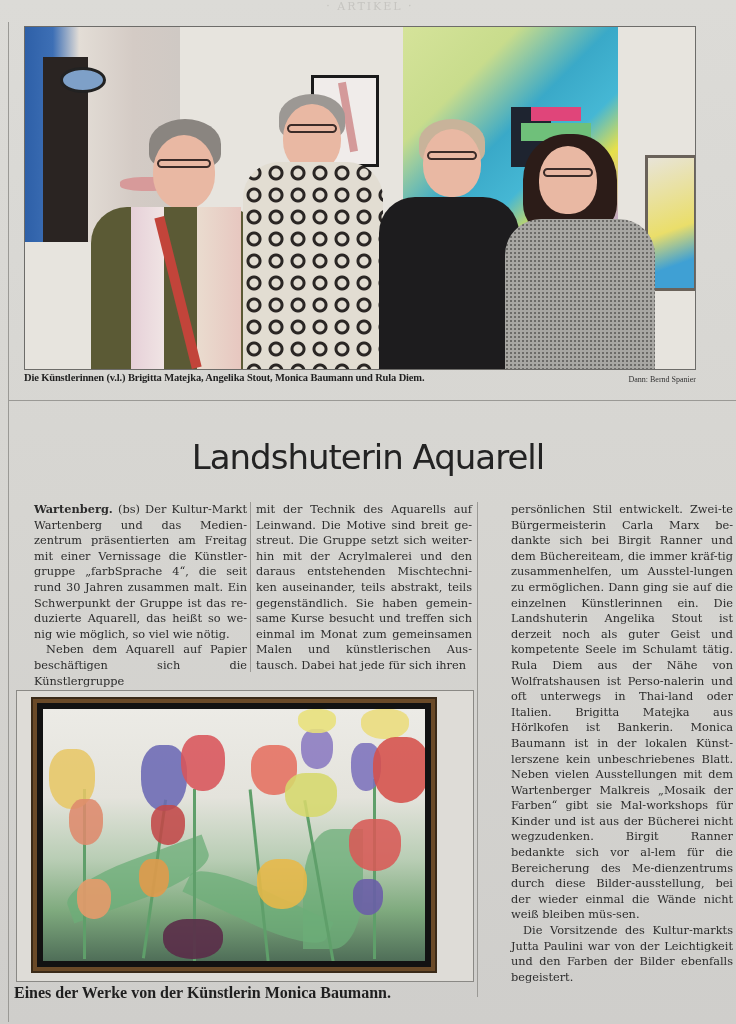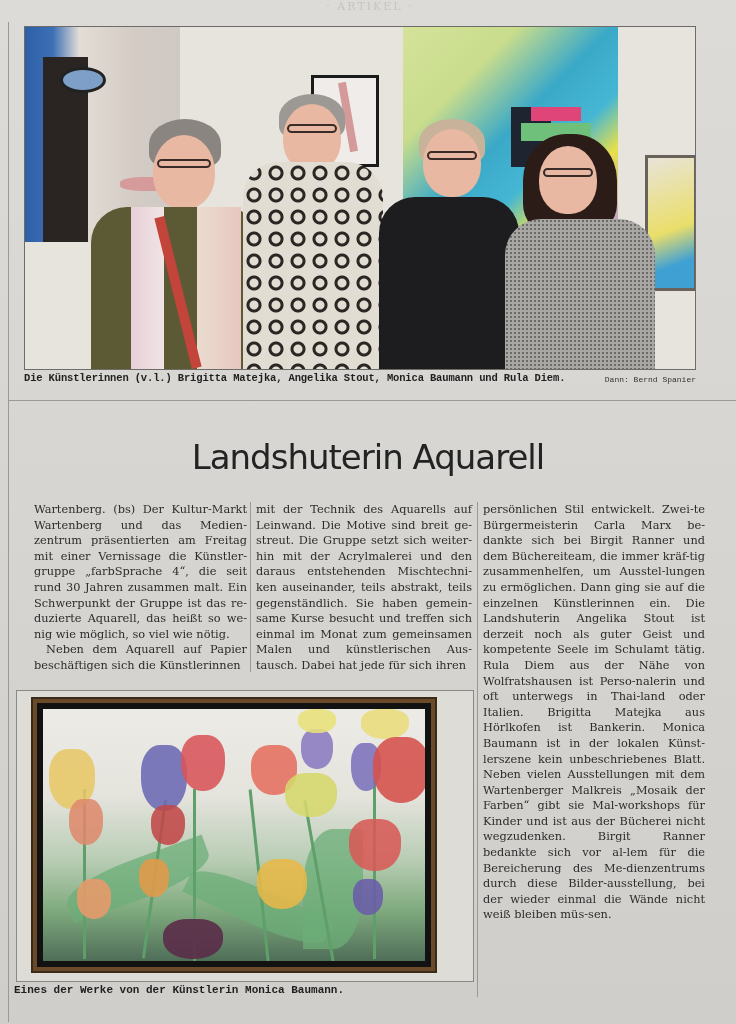--- a/index.html
+++ b/index.html
@@ -28,44 +28,44 @@
   .glasses{position:absolute;height:9px;border:2px solid #3b2b28;border-radius:5px;box-sizing:border-box;}
   .body{position:absolute;border-radius:36px 36px 0 0;}
   .p1 .body{left:0;top:0;width:170px;height:162px;background:#5b5a35;}
   .p1 .scarf{position:absolute;left:40px;top:0;width:110px;height:165px;background:linear-gradient(90deg,#e6d0d8 0%,#f0e4e4 30%,transparent 30%,transparent 60%,#eadccf 60%,#e7c7c0 100%);}
   .p1 .strap{position:absolute;left:82px;top:8px;width:10px;height:155px;background:#c2443a;transform:rotate(-14deg);}
   .p2 .body{left:0;top:0;width:140px;height:210px;background-color:#e2ddd2;background-image:radial-gradient(circle,#e2ddd2 4px,#2a2624 5px,#2a2624 7px,#e2ddd2 8px);background-size:22px 22px;}
   .p3 .body{left:0;top:0;width:140px;height:172px;background:#1d1c1e;}
   .p4 .body{left:0;top:0;width:150px;height:150px;background-color:#a8a7a3;background-image:radial-gradient(#6c6b68 1px,transparent 1.4px);background-size:4px 4px;}
   .p4 .curls{position:absolute;border-radius:46% 46% 30% 30%;background:#2c1c18;}
 
-  .caption{position:absolute;font-family:Liberation Mono, monospace;color:#1f1f1f;}
+  .caption{position:absolute;font-family:Liberation Serif, serif;color:#1f1f1f;}
   .cap1{left:24px;top:372px;font-size:10.5px;letter-spacing:-0.15px;font-weight:bold;}
   .credit{right:40px;top:375px;font-size:8px;color:#333;}
 
   .headline{position:absolute;left:0;width:736px;top:414px;text-align:center;font-family:"DejaVu Sans",sans-serif;font-size:34px;letter-spacing:-1px;color:#232323;font-weight:normal;}
   .subhead{position:absolute;left:0;width:736px;top:466px;text-align:center;font-family:"DejaVu Sans",sans-serif;font-size:15.5px;font-weight:bold;color:#2a2a2a;letter-spacing:-0.3px;}
 
   .col{position:absolute;font-family:"DejaVu Serif",serif;font-size:11.35px;line-height:15.6px;text-align:justify;color:#2c2c2c;hyphens:manual;}
   .col p{margin:0;}
   .col .indent{text-indent:12px;}
   .col1{left:34px;top:502px;width:213px;}
   .col2{left:256px;top:502px;width:216px;}
-  .col3{left:483px;top:502px;width:222px;}
-  .dateline{font-weight:normal;}
+  .col3{left:511px;top:502px;width:222px;}
+  .dateline{font-weight:bold;}
 
   
   .photo2frame{position:absolute;left:16px;top:690px;width:456px;height:290px;background:#dedcd7;border:1px solid #8a8985;}
   .photo2{position:absolute;left:14px;top:6px;width:402px;height:272px;background:#6a4a28;border:2px solid #3a2a18;}
   .photo2 .mat{position:absolute;left:4px;top:4px;right:4px;bottom:4px;background:#121212;}
   .photo2 .art{position:absolute;left:10px;top:10px;right:10px;bottom:10px;background:linear-gradient(180deg,#ecebe6 0%,#e4e3dc 35%,#b8cdb4 60%,#7faa7e 80%,#4f6e58 100%);overflow:hidden;}
   .tulip{position:absolute;border-radius:40% 40% 48% 48%;opacity:.88;}
   .stem{position:absolute;width:3px;background:#5f9f6a;}
   .leaf{position:absolute;background:#6cae78;opacity:.75;border-radius:50% 0 50% 0;}
-  .cap2{left:14px;top:984px;font-size:11px;font-weight:bold;}
+  .cap2{left:14px;top:984px;font-size:16px;font-weight:bold;}
 </style>
 </head>
 <body>
 
 <div class="paper">
 
   <div class="ghost">· ARTIKEL ·</div>
   <div class="vline" style="left:8px;top:22px;height:1000px;"></div>
 
   <div class="photo1">
@@ -123,33 +123,34 @@
 
   <div class="caption cap1">Die Künstlerinnen (v.l.) Brigitta Matejka, Angelika Stout, Monica Baumann und Rula Diem.</div>
   <div class="caption credit">Dann: Bernd Spanier</div>
 
   <div class="hline" style="left:8px;top:400px;width:728px;"></div>
 
   <h1 class="headline">Landshuterin Aquarell</h1>
 
   <div class="col col1">
     <p><span class="dateline">Wartenberg.</span> <span>(bs) Der Kultur-Markt Wartenberg und das Medien-zentrum präsentierten am Freitag mit einer Vernissage die Künstler-gruppe „farbSprache 4“, die seit rund 30 Jahren zusammen malt. Ein Schwerpunkt der Gruppe ist das re-duzierte Aquarell, das heißt so we-nig wie möglich, so viel wie nötig.</span></p>
-    <p class="indent">Neben dem Aquarell auf Papier beschäftigen sich die Künstlerinnen</p>
+    <p class="indent">Neben dem Aquarell auf Papier beschäftigen sich die Künstlergruppe</p>
   </div>
 
   <div class="vline" style="left:250px;top:502px;height:170px;"></div>
 
   <div class="col col2">
     <p>mit der Technik des Aquarells auf Leinwand. Die Motive sind breit ge-streut. Die Gruppe setzt sich weiter-hin mit der Acrylmalerei und den daraus entstehenden Mischtechni-ken auseinander, teils abstrakt, teils gegenständlich. Sie haben gemein-same Kurse besucht und treffen sich einmal im Monat zum gemeinsamen Malen und künstlerischen Aus-tausch. Dabei hat jede für sich ihren</p>
   </div>
 
   <div class="vline" style="left:477px;top:502px;height:495px;"></div>
 
   <div class="col col3">
     <p>persönlichen Stil entwickelt. Zwei-te Bürgermeisterin Carla Marx be-dankte sich bei Birgit Ranner und dem Büchereiteam, die immer kräf-tig zusammenhelfen, um Ausstel-lungen zu ermöglichen. Dann ging sie auf die einzelnen Künstlerinnen ein. Die Landshuterin Angelika Stout ist derzeit noch als guter Geist und kompetente Seele im Schulamt tätig. Rula Diem aus der Nähe von Wolfratshausen ist Perso-nalerin und oft unterwegs in Thai-land oder Italien. Brigitta Matejka aus Hörlkofen ist Bankerin. Monica Baumann ist in der lokalen Künst-lerszene kein unbeschriebenes Blatt. Neben vielen Ausstellungen mit dem Wartenberger Malkreis „Mosaik der Farben“ gibt sie Mal-workshops für Kinder und ist aus der Bücherei nicht wegzudenken. Birgit Ranner bedankte sich vor al-lem für die Bereicherung des Me-dienzentrums durch diese Bilder-ausstellung, bei der wieder einmal die Wände nicht weiß bleiben müs-sen.</p>
+    <p class="indent">Die Vorsitzende des Kultur-markts Jutta Paulini war von der Leichtigkeit und den Farben der Bilder ebenfalls begeistert.</p>
   </div>
 
   <div class="photo2frame">
     <div class="photo2">
       <div class="mat"></div>
       <div class="art">
         <div class="leaf" style="left:20px;top:150px;width:150px;height:40px;transform:rotate(-20deg);"></div>
         <div class="leaf" style="left:140px;top:180px;width:150px;height:36px;transform:rotate(25deg);"></div>
         <div class="leaf" style="left:260px;top:120px;width:60px;height:120px;"></div>
         <div class="stem" style="left:40px;top:80px;height:170px;"></div>

